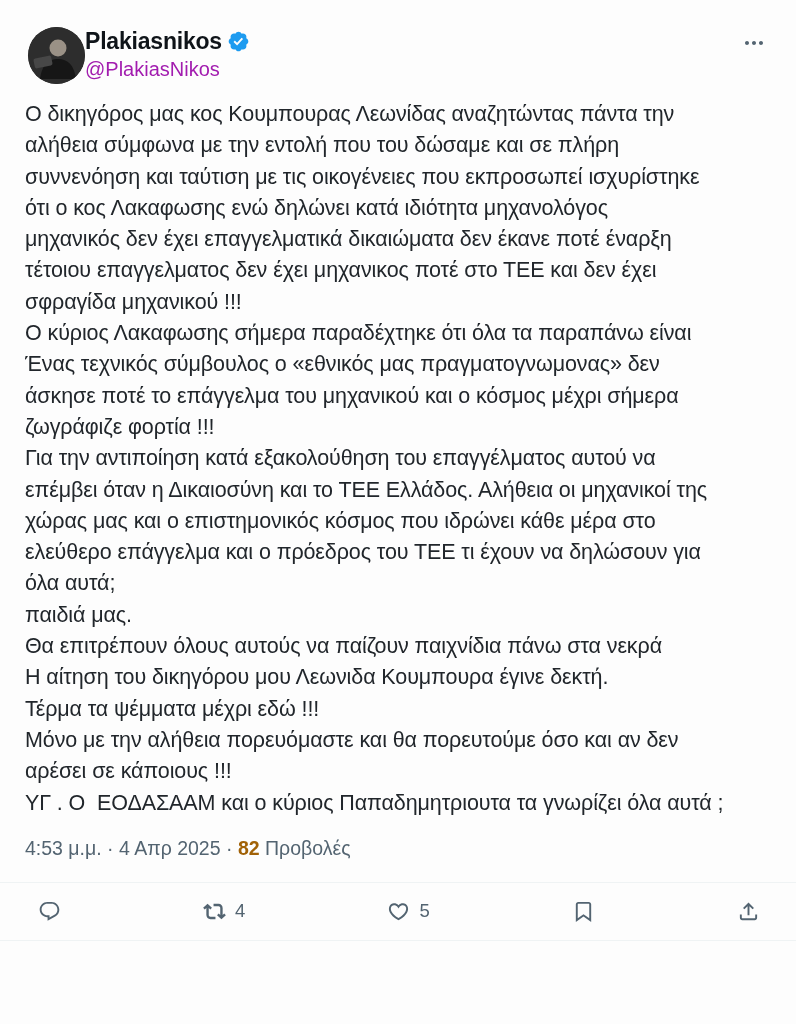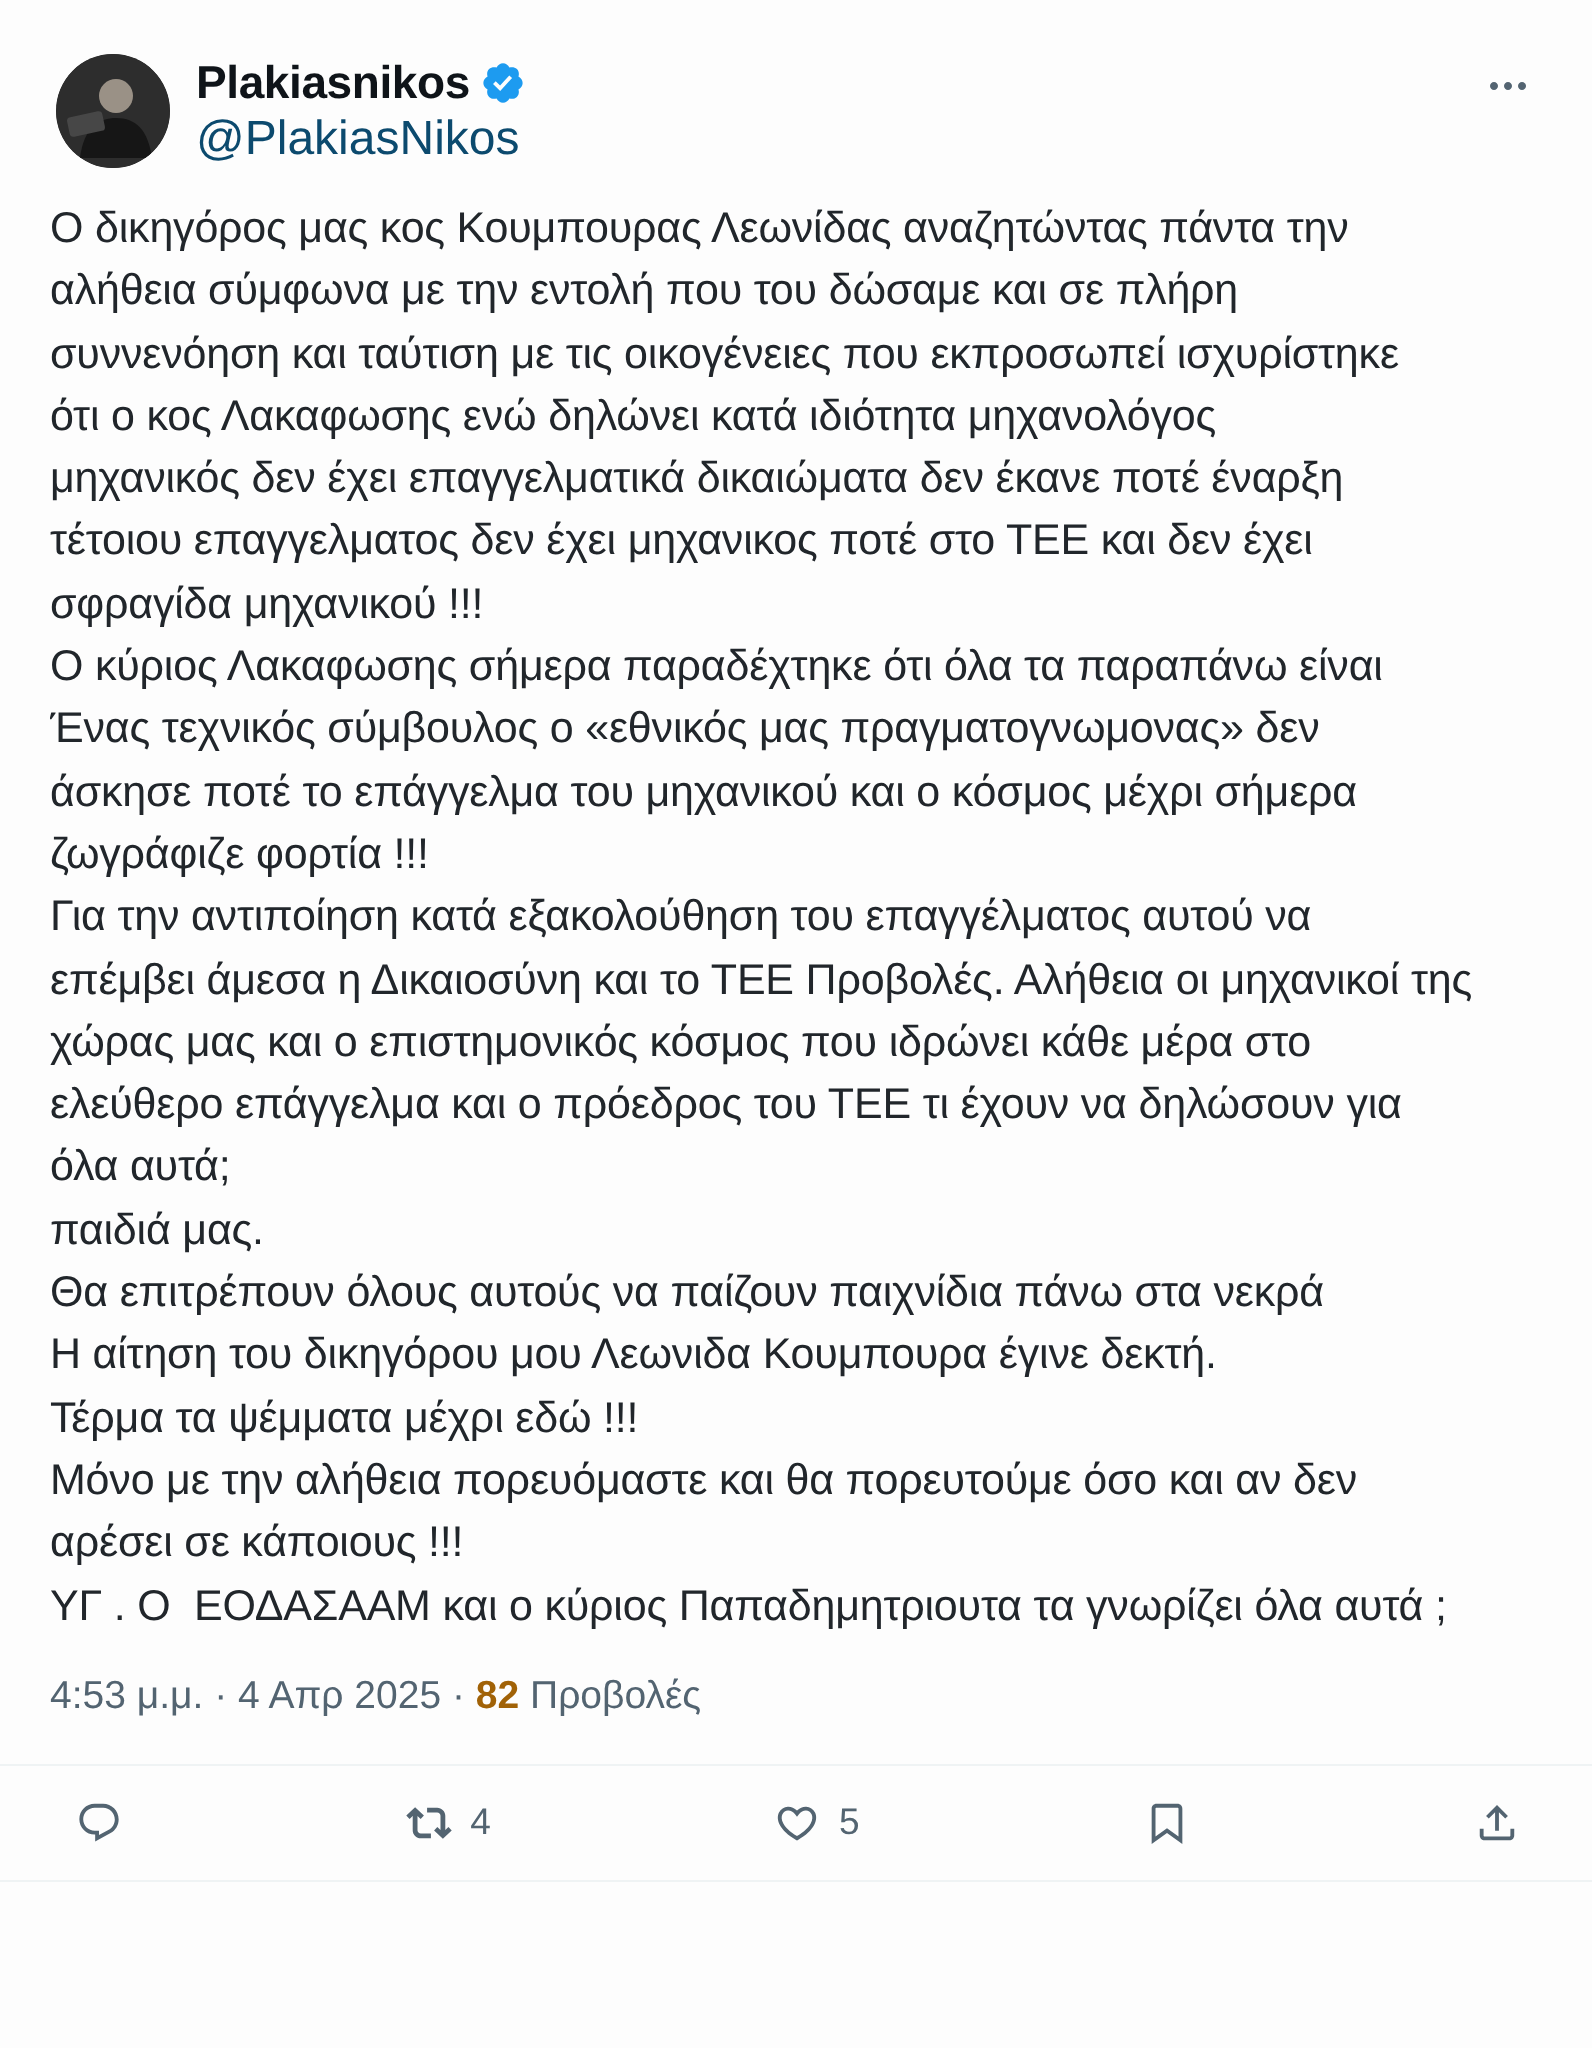--- a/index.html
+++ b/index.html
@@ -16,29 +16,29 @@
   
   .header {
     display: flex; align-items: flex-start;
     padding: 27px 30px 0 28px;
   }
   .avatar {
     width: 57px; height: 57px; border-radius: 50%;
     overflow: hidden; flex: 0 0 57px; cursor: pointer;
     background: #2e2e2e;
   }
-  .names { margin-left: 13px; flex: 1 1 auto; min-width: 0; }
+  .names { flex: 1 1 auto; min-width: 0; }
   .name-row { display: flex; align-items: center; gap: 5px; }
   .display-name {
     font-size: 23px; font-weight: 700; line-height: 28px;
     color: #0f1419; cursor: pointer; letter-spacing: -0.2px;
   }
   .verified-badge { width: 23px; height: 23px; display: inline-flex; margin-top: 1px; }
   .handle {
-    font-size: 24px; line-height: 25px; color: #0c4a6e;
+    font-size: 20px; line-height: 25px; color: #a21caf;
     margin-top: 2px; cursor: pointer;
   }
   .more-btn {
     width: 24px; height: 24px; margin-top: 4px;
     color: #536471; cursor: pointer; flex: 0 0 24px;
   }
 
   
   .tweet-text {
     margin: 15px 25px 15px 25px;
@@ -115,21 +115,21 @@
       <div class="tweet-line">συννενόηση και ταύτιση με τις οικογένειες που εκπροσωπεί ισχυρίστηκε</div>
       <div class="tweet-line">ότι ο κος Λακαφωσης ενώ δηλώνει κατά ιδιότητα μηχανολόγος</div>
       <div class="tweet-line">μηχανικός δεν έχει επαγγελματικά δικαιώματα δεν έκανε ποτέ έναρξη</div>
       <div class="tweet-line">τέτοιου επαγγελματος δεν έχει μηχανικος ποτέ στο ΤΕΕ και δεν έχει</div>
       <div class="tweet-line">σφραγίδα μηχανικού !!!</div>
       <div class="tweet-line">Ο κύριος Λακαφωσης σήμερα παραδέχτηκε ότι όλα τα παραπάνω είναι</div>
       <div class="tweet-line">Ένας τεχνικός σύμβουλος ο «εθνικός μας πραγματογνωμονας» δεν</div>
       <div class="tweet-line">άσκησε ποτέ το επάγγελμα του μηχανικού και ο κόσμος μέχρι σήμερα</div>
       <div class="tweet-line">ζωγράφιζε φορτία !!!</div>
       <div class="tweet-line">Για την αντιποίηση κατά εξακολούθηση του επαγγέλματος αυτού να</div>
-      <div class="tweet-line">επέμβει άμεσα η Δικαιοσύνη και το ΤΕΕ Προβολές. Αλήθεια οι μηχανικοί της</div>
+      <div class="tweet-line">επέμβει όταν η Δικαιοσύνη και το ΤΕΕ Ελλάδος. Αλήθεια οι μηχανικοί της</div>
       <div class="tweet-line">χώρας μας και ο επιστημονικός κόσμος που ιδρώνει κάθε μέρα στο</div>
       <div class="tweet-line">ελεύθερο επάγγελμα και ο πρόεδρος του ΤΕΕ τι έχουν να δηλώσουν για</div>
       <div class="tweet-line">όλα αυτά;</div>
       <div class="tweet-line">παιδιά μας.</div>
       <div class="tweet-line">Θα επιτρέπουν όλους αυτούς να παίζουν παιχνίδια πάνω στα νεκρά</div>
       <div class="tweet-line">Η αίτηση του δικηγόρου μου Λεωνιδα Κουμπουρα έγινε δεκτή.</div>
       <div class="tweet-line">Τέρμα τα ψέμματα μέχρι εδώ !!!</div>
       <div class="tweet-line">Μόνο με την αλήθεια πορευόμαστε και θα πορευτούμε όσο και αν δεν</div>
       <div class="tweet-line">αρέσει σε κάποιους !!!</div>
       <div class="tweet-line">ΥΓ . Ο  ΕΟΔΑΣΑΑΜ και ο κύριος Παπαδημητριουτα τα γνωρίζει όλα αυτά ;</div>

